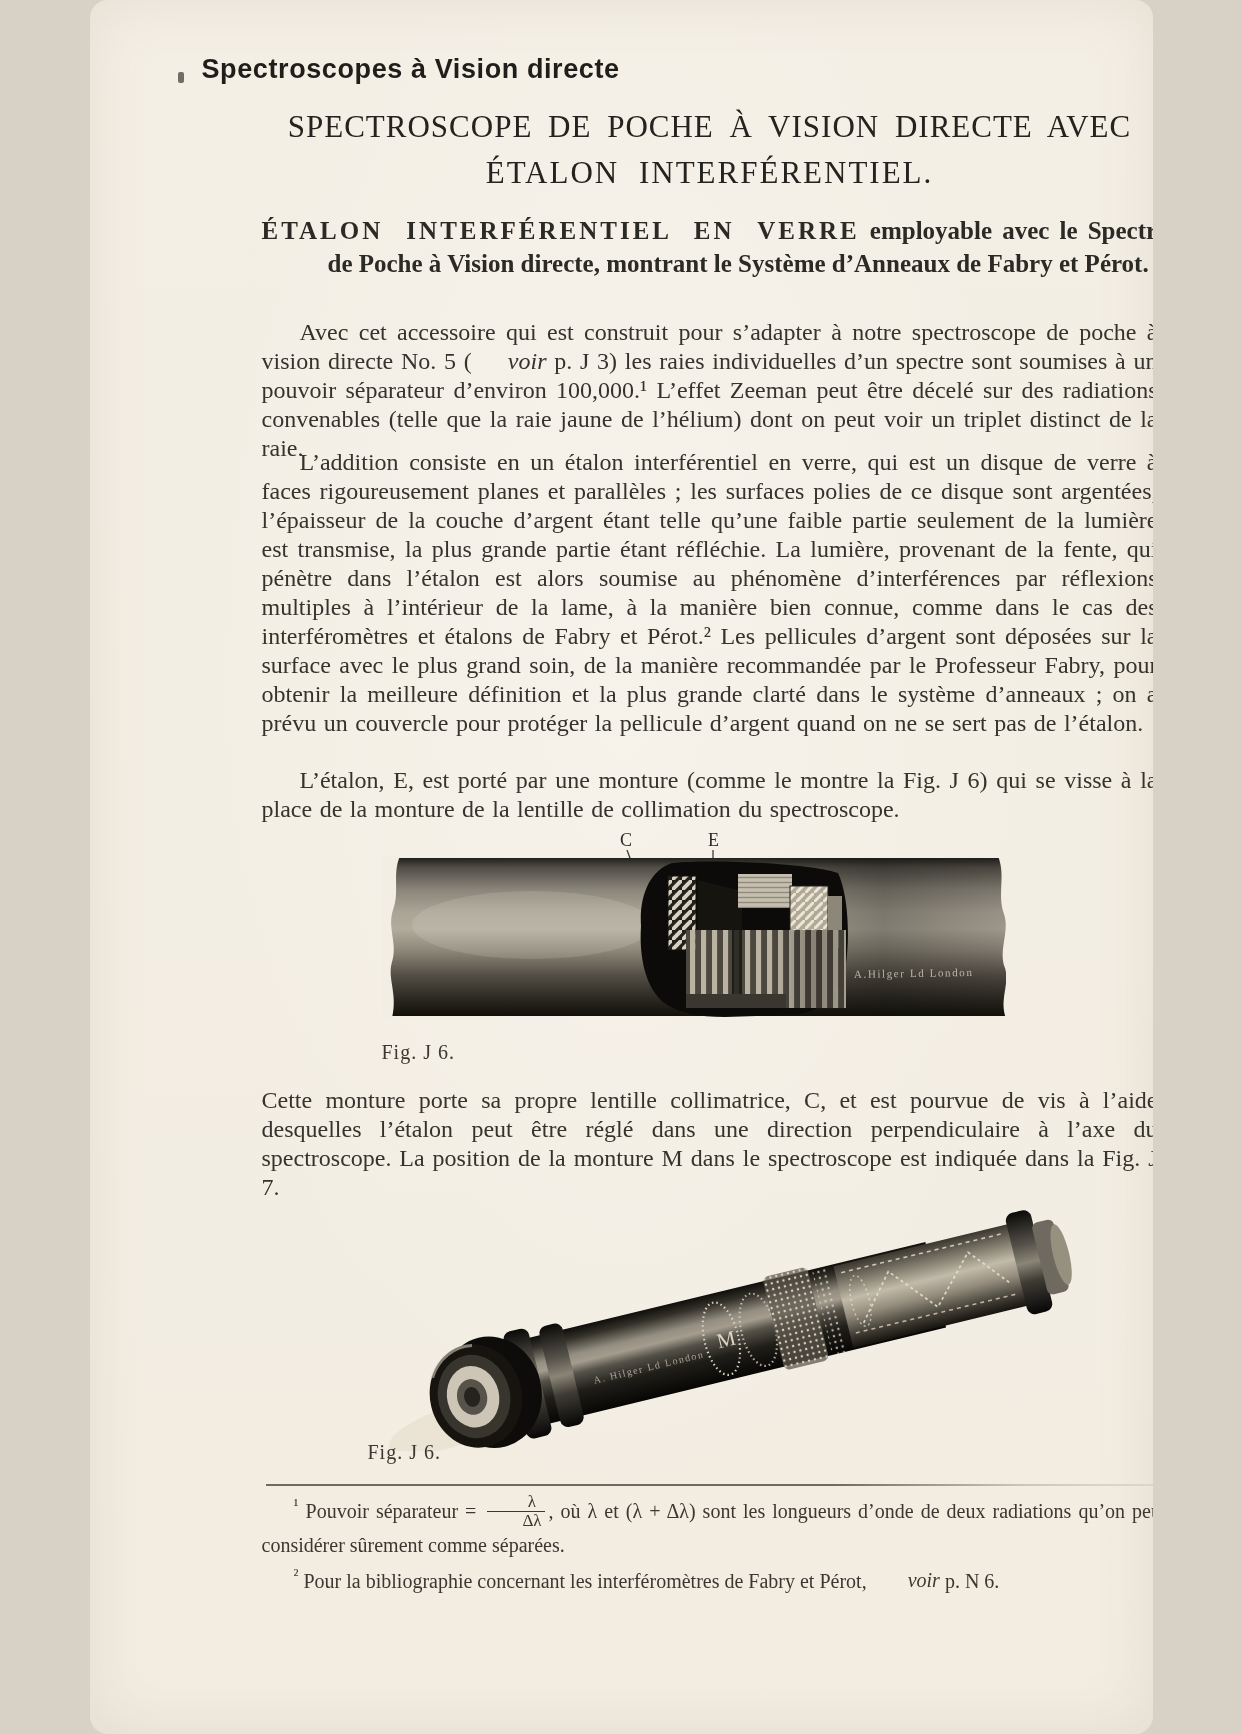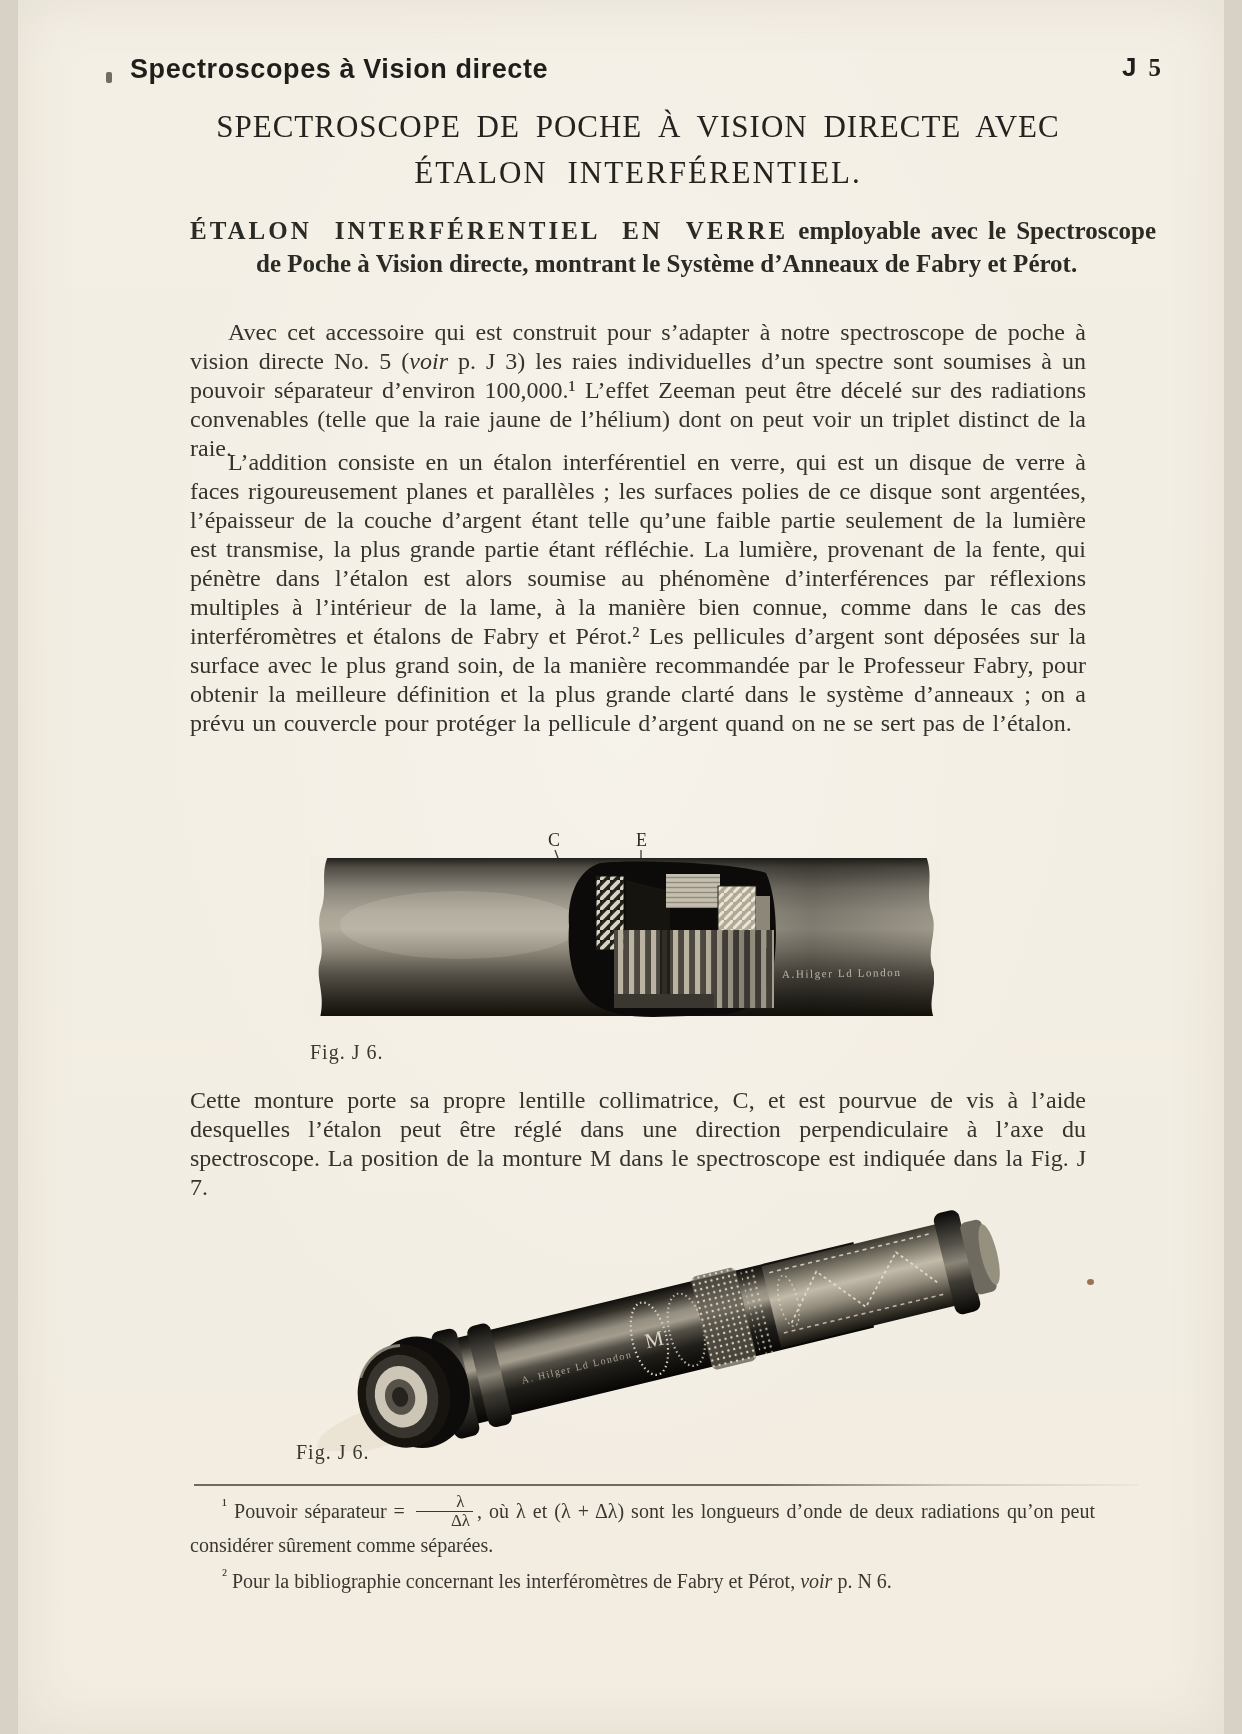--- a/index.html
+++ b/index.html
@@ -1,24 +1,25 @@
 <!DOCTYPE html>
 <html><head>
 <meta charset="utf-8">
 <style>
   html,body{margin:0;padding:0;background:#d8d2c6;}
   .page{
-    position:relative;width:1206px;height:1734px;margin:0 auto;
+    position:relative;width:1063px;height:1734px;margin:0 auto;
     background:
       radial-gradient(ellipse at 50% 40%, rgba(255,255,255,0.25), rgba(0,0,0,0) 60%),
       linear-gradient(180deg,#f4efe5 0%,#f3eee3 55%,#f2ece1 100%);
     font-family:"Liberation Serif", serif;
     color:#34322c;
     overflow:hidden;
     box-shadow:inset 0 0 60px rgba(120,105,85,0.12);
+    border-radius:18px;
   }
   .abs{position:absolute;}
   .running-header{
     left:112px;top:54px;
     font-family:"Liberation Sans", sans-serif;
     font-weight:bold;font-size:27px;letter-spacing:0.6px;
     color:#1f1e1b;
   }
   .page-number{left:1104px;top:52px;color:#1f1e1b;white-space:nowrap;}
   .page-number .sec{font-family:"Liberation Sans", sans-serif;font-weight:bold;font-size:26px;}
@@ -58,21 +59,21 @@
     font-size:17px;line-height:18px;margin:0 4px;position:relative;top:-2px;
   }
   .frac .num{display:block;padding:0 3px;}
   .frac .den{display:block;border-top:1.5px solid #3a3831;padding:0 3px;}
   .footer{
     left:172px;top:1602px;width:896px;text-align:center;
     font-weight:bold;font-size:27px;letter-spacing:0.5px;word-spacing:6px;color:#26251f;
   }
   .speck1{left:88px;top:72px;width:6px;height:11px;background:#44423c;border-radius:2px;opacity:.75;}
   .speck2{left:1069px;top:1279px;width:7px;height:6px;background:#8a5d3c;border-radius:50%;opacity:.85;}
-  i{font-style:italic;}
+  i{font-style:italic;margin-left:36px;}
   svg text{font-family:"Liberation Serif", serif;}
 </style>
 </head>
 <body>
 
 <div class="page">
 
   <div class="abs speck1"></div>
   <div class="abs speck2"></div>
 
@@ -86,20 +87,21 @@
 
   <div class="abs title-block">
     <div class="t1">SPECTROSCOPE DE POCHE À VISION DIRECTE AVEC</div>
     <div class="t2">ÉTALON INTERFÉRENTIEL.</div>
   </div>
 
   <div class="abs para ind p1"><span>Avec cet accessoire qui est construit pour s’adapter à notre spectroscope de poche à vision directe No. 5 (</span><i>voir</i><span> p. J 3) les raies individuelles d’un spectre sont soumises à un pouvoir séparateur d’environ 100,000.¹  L’effet Zeeman peut être décelé sur des radiations convenables (telle que la raie jaune de l’hélium) dont on peut voir un triplet distinct de la raie.</span></div>
 
   <div class="abs para ind p2">L’addition consiste en un étalon interférentiel en verre, qui est un disque de verre à faces rigoureusement planes et parallèles ; les surfaces polies de ce disque sont argentées, l’épaisseur de la couche d’argent étant telle qu’une faible partie seulement de la lumière est transmise, la plus grande partie étant réfléchie.  La lumière, provenant de la fente, qui pénètre dans l’étalon est alors soumise au phénomène d’interférences par réflexions multiples à l’intérieur de la lame, à la manière bien connue, comme dans le cas des interféromètres et étalons de Fabry et Pérot.²  Les pellicules d’argent sont déposées sur la surface avec le plus grand soin, de la manière recommandée par le Professeur Fabry, pour obtenir la meilleure définition et la plus grande clarté dans le système d’anneaux ; on a prévu un couvercle pour protéger la pellicule d’argent quand on ne se sert pas de l’étalon.</div>
 
+  <div class="abs para ind p3">L’étalon, E, est porté par une monture (comme le montre la Fig. J 6) qui se visse à la place de la monture de la lentille de collimation du spectroscope.</div>
 
   <svg class="abs fig" width="632" height="192" viewBox="0 0 632 192">
     <defs>
       <linearGradient id="tg6" x1="0" y1="0" x2="0" y2="1">
         <stop offset="0" stop-color="#21201c"></stop>
           <stop offset="0.06" stop-color="#514e47"></stop>
         <stop offset="0.2" stop-color="#8a857a"></stop>
           <stop offset="0.34" stop-color="#aaa496"></stop>
         <stop offset="0.45" stop-color="#b2ac9d"></stop>
           <stop offset="0.58" stop-color="#8f897c"></stop>

